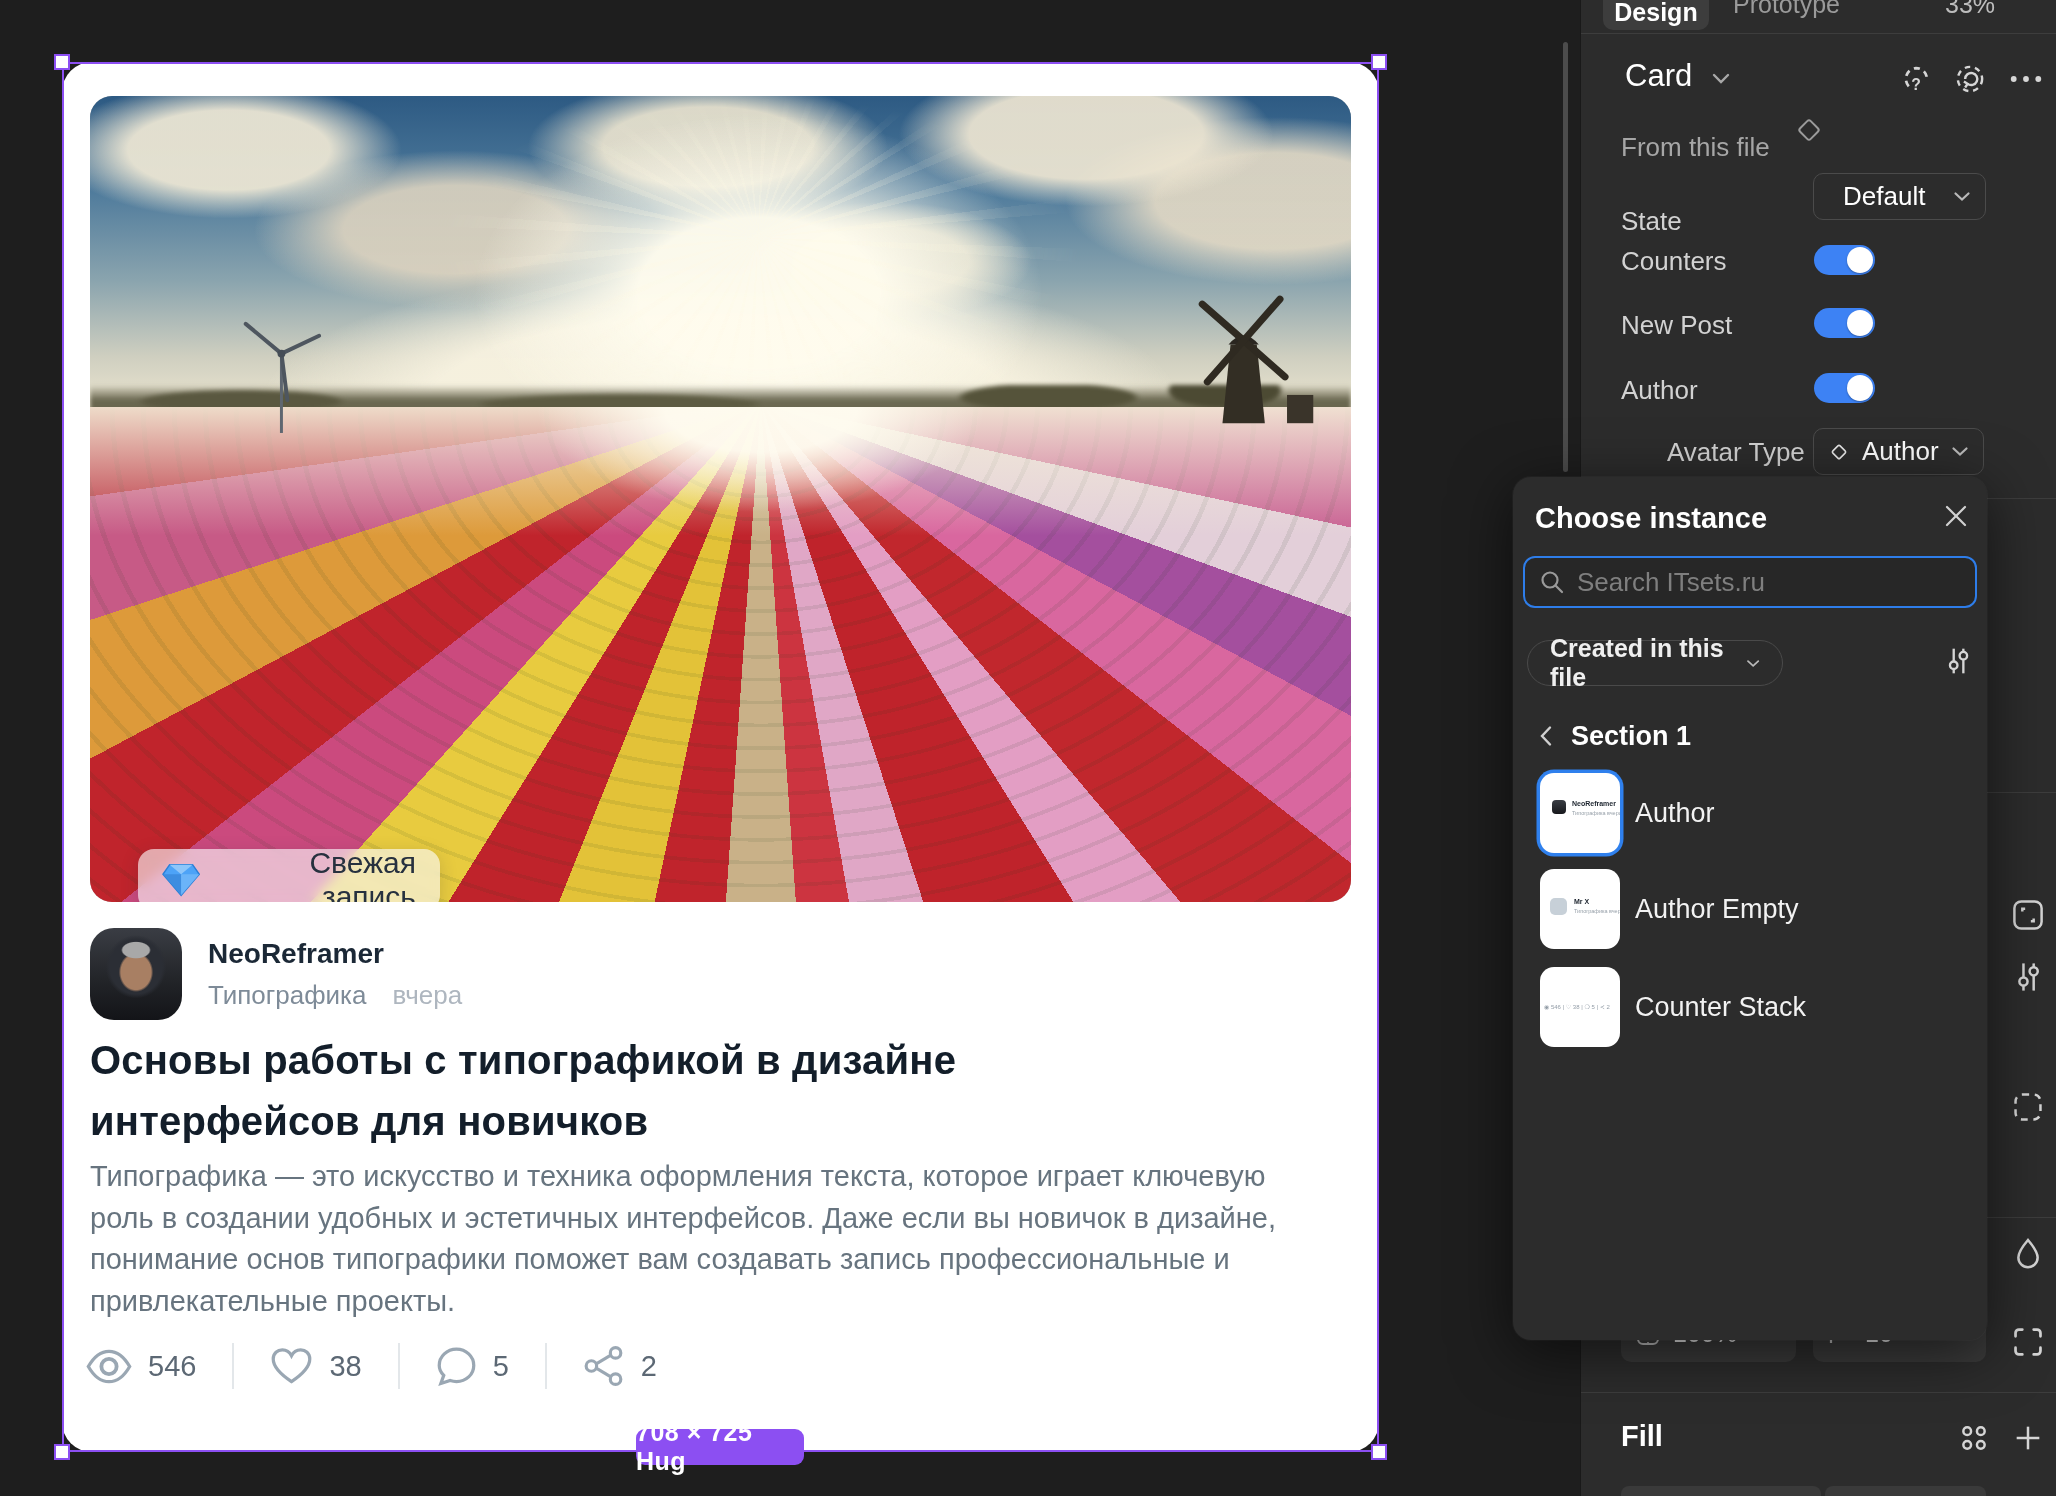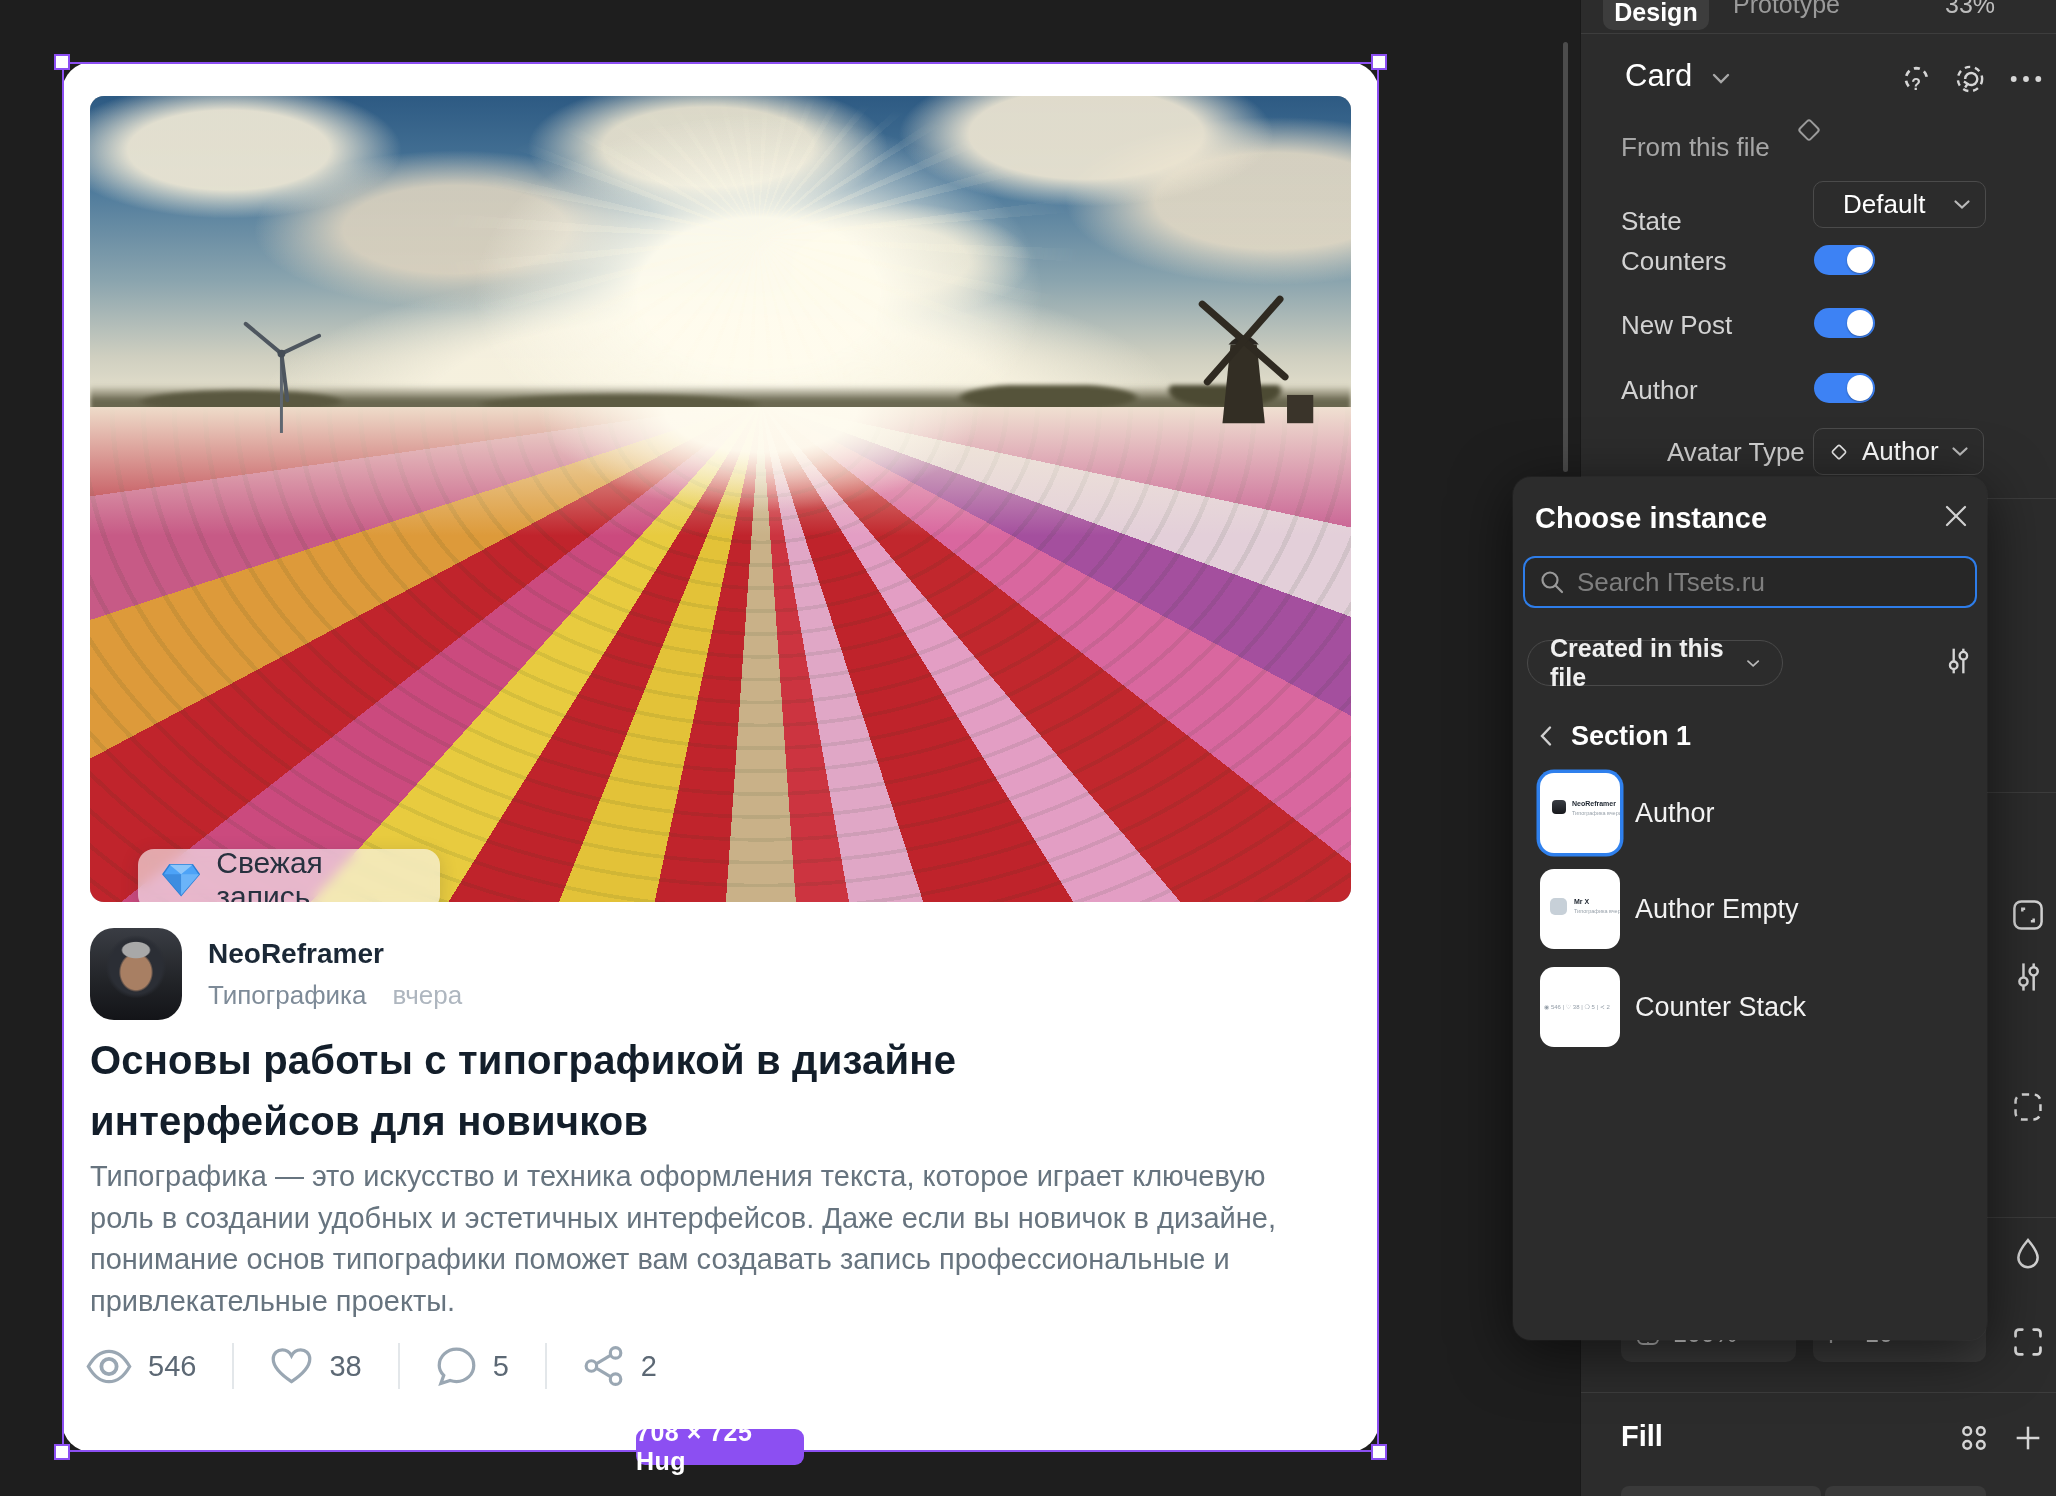--- a/index.html
+++ b/index.html
@@ -31,21 +31,21 @@
   .size-badge{
     position:absolute; left:636px; top:1429px; width:168px; height:36px;
     background:var(--selection-purple); color:#fff; border-radius:9px;
     font-size:25px; font-weight:bold; display:flex; align-items:center; justify-content:center;
     z-index:6; letter-spacing:.5px;
   }
 
   
   .card-image{
     position:absolute; left:28px; top:34px; width:1261px; height:806px;
-    border-radius:14px; overflow:hidden; background:#a3a3a3;
+    border-radius:22px; overflow:hidden; background:#a3a3a3;text-align:right;
   }
   .sky{
     position:absolute; left:0; top:0; width:100%; height:39.5%;
     background:
       radial-gradient(ellipse 430px 270px at 53% 62%, rgba(255,252,238,.97) 0 28%, rgba(255,250,230,0) 66%),
       radial-gradient(ellipse 240px 95px at 11% 17%, rgba(240,233,213,.92) 0 42%, rgba(240,233,213,0) 72%),
       radial-gradient(ellipse 280px 110px at 29% 42%, rgba(224,213,192,.88) 0 40%, rgba(224,213,192,0) 72%),
       radial-gradient(ellipse 250px 95px at 49% 16%, rgba(238,230,208,.9) 0 42%, rgba(238,230,208,0) 72%),
       radial-gradient(ellipse 260px 100px at 79% 12%, rgba(238,230,210,.92) 0 45%, rgba(238,230,210,0) 72%),
       radial-gradient(ellipse 300px 120px at 94% 33%, rgba(228,218,197,.9) 0 40%, rgba(228,218,197,0) 70%),
@@ -351,21 +351,21 @@
       <circle cx="17" cy="15" r="2.6" fill="#d6d6d6"></circle>
       <circle cx="28" cy="15" r="2.6" fill="#d6d6d6"></circle>
   </svg>
 
   <div class="from-file">From this file</div>
   <svg class="from-file-diamond" width="32" height="32" viewBox="0 0 32 32">
     <rect x="8.5" y="8.5" width="15" height="15" rx="2.5" transform="rotate(45 16 16)" fill="none" stroke="#9b9b9b" stroke-width="2"></rect>
   </svg>
 
   <div class="prop-label" style="top:182px;margin-top:24px;">State</div>
-  <div class="dropdown" style="top:181px;padding-left:29px;">
+  <div class="dropdown" style="top:173px;padding-left:29px;">
     <span>Default</span>
     <svg class="chev" width="18" height="11" viewBox="0 0 18 11">
       <polyline points="2.5,2.5 9,8.5 15.5,2.5" fill="none" stroke="#b9b9b9" stroke-width="2.2" stroke-linecap="round"></polyline>
     </svg>
   </div>
 
   <div class="prop-label" style="top:246px;">Counters</div>
   <div class="toggle" style="top:245px;">
       <div class="knob"></div>
     </div>

